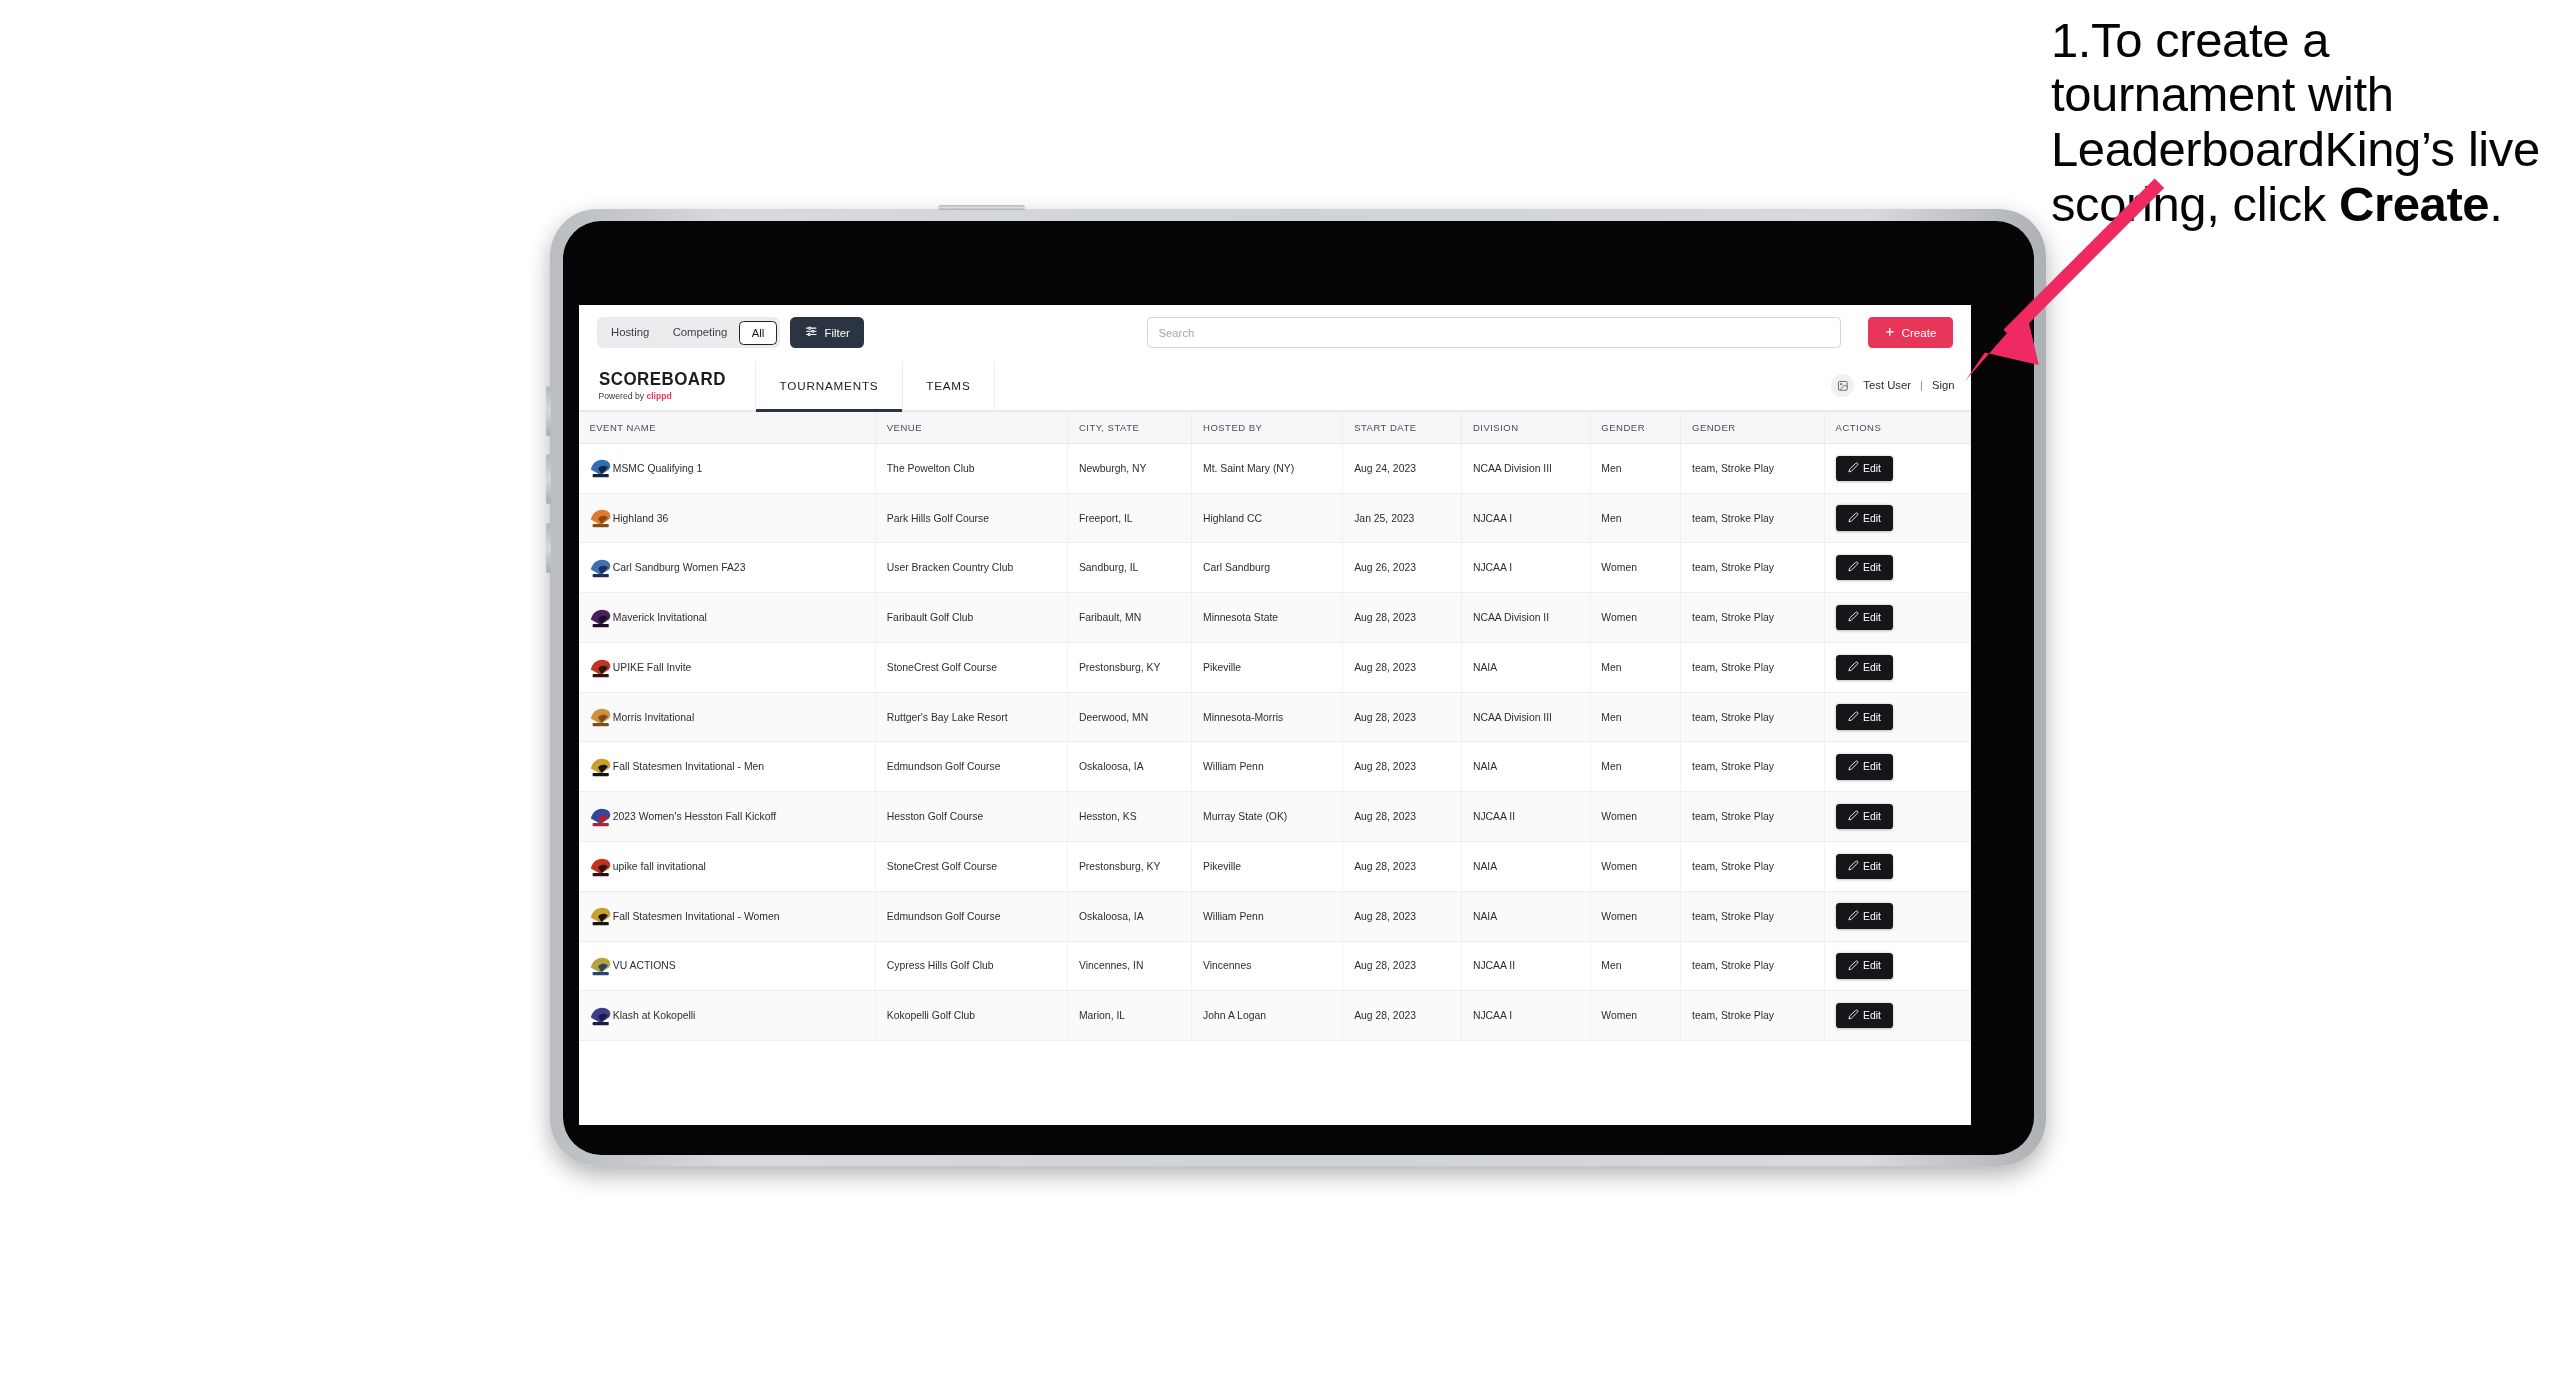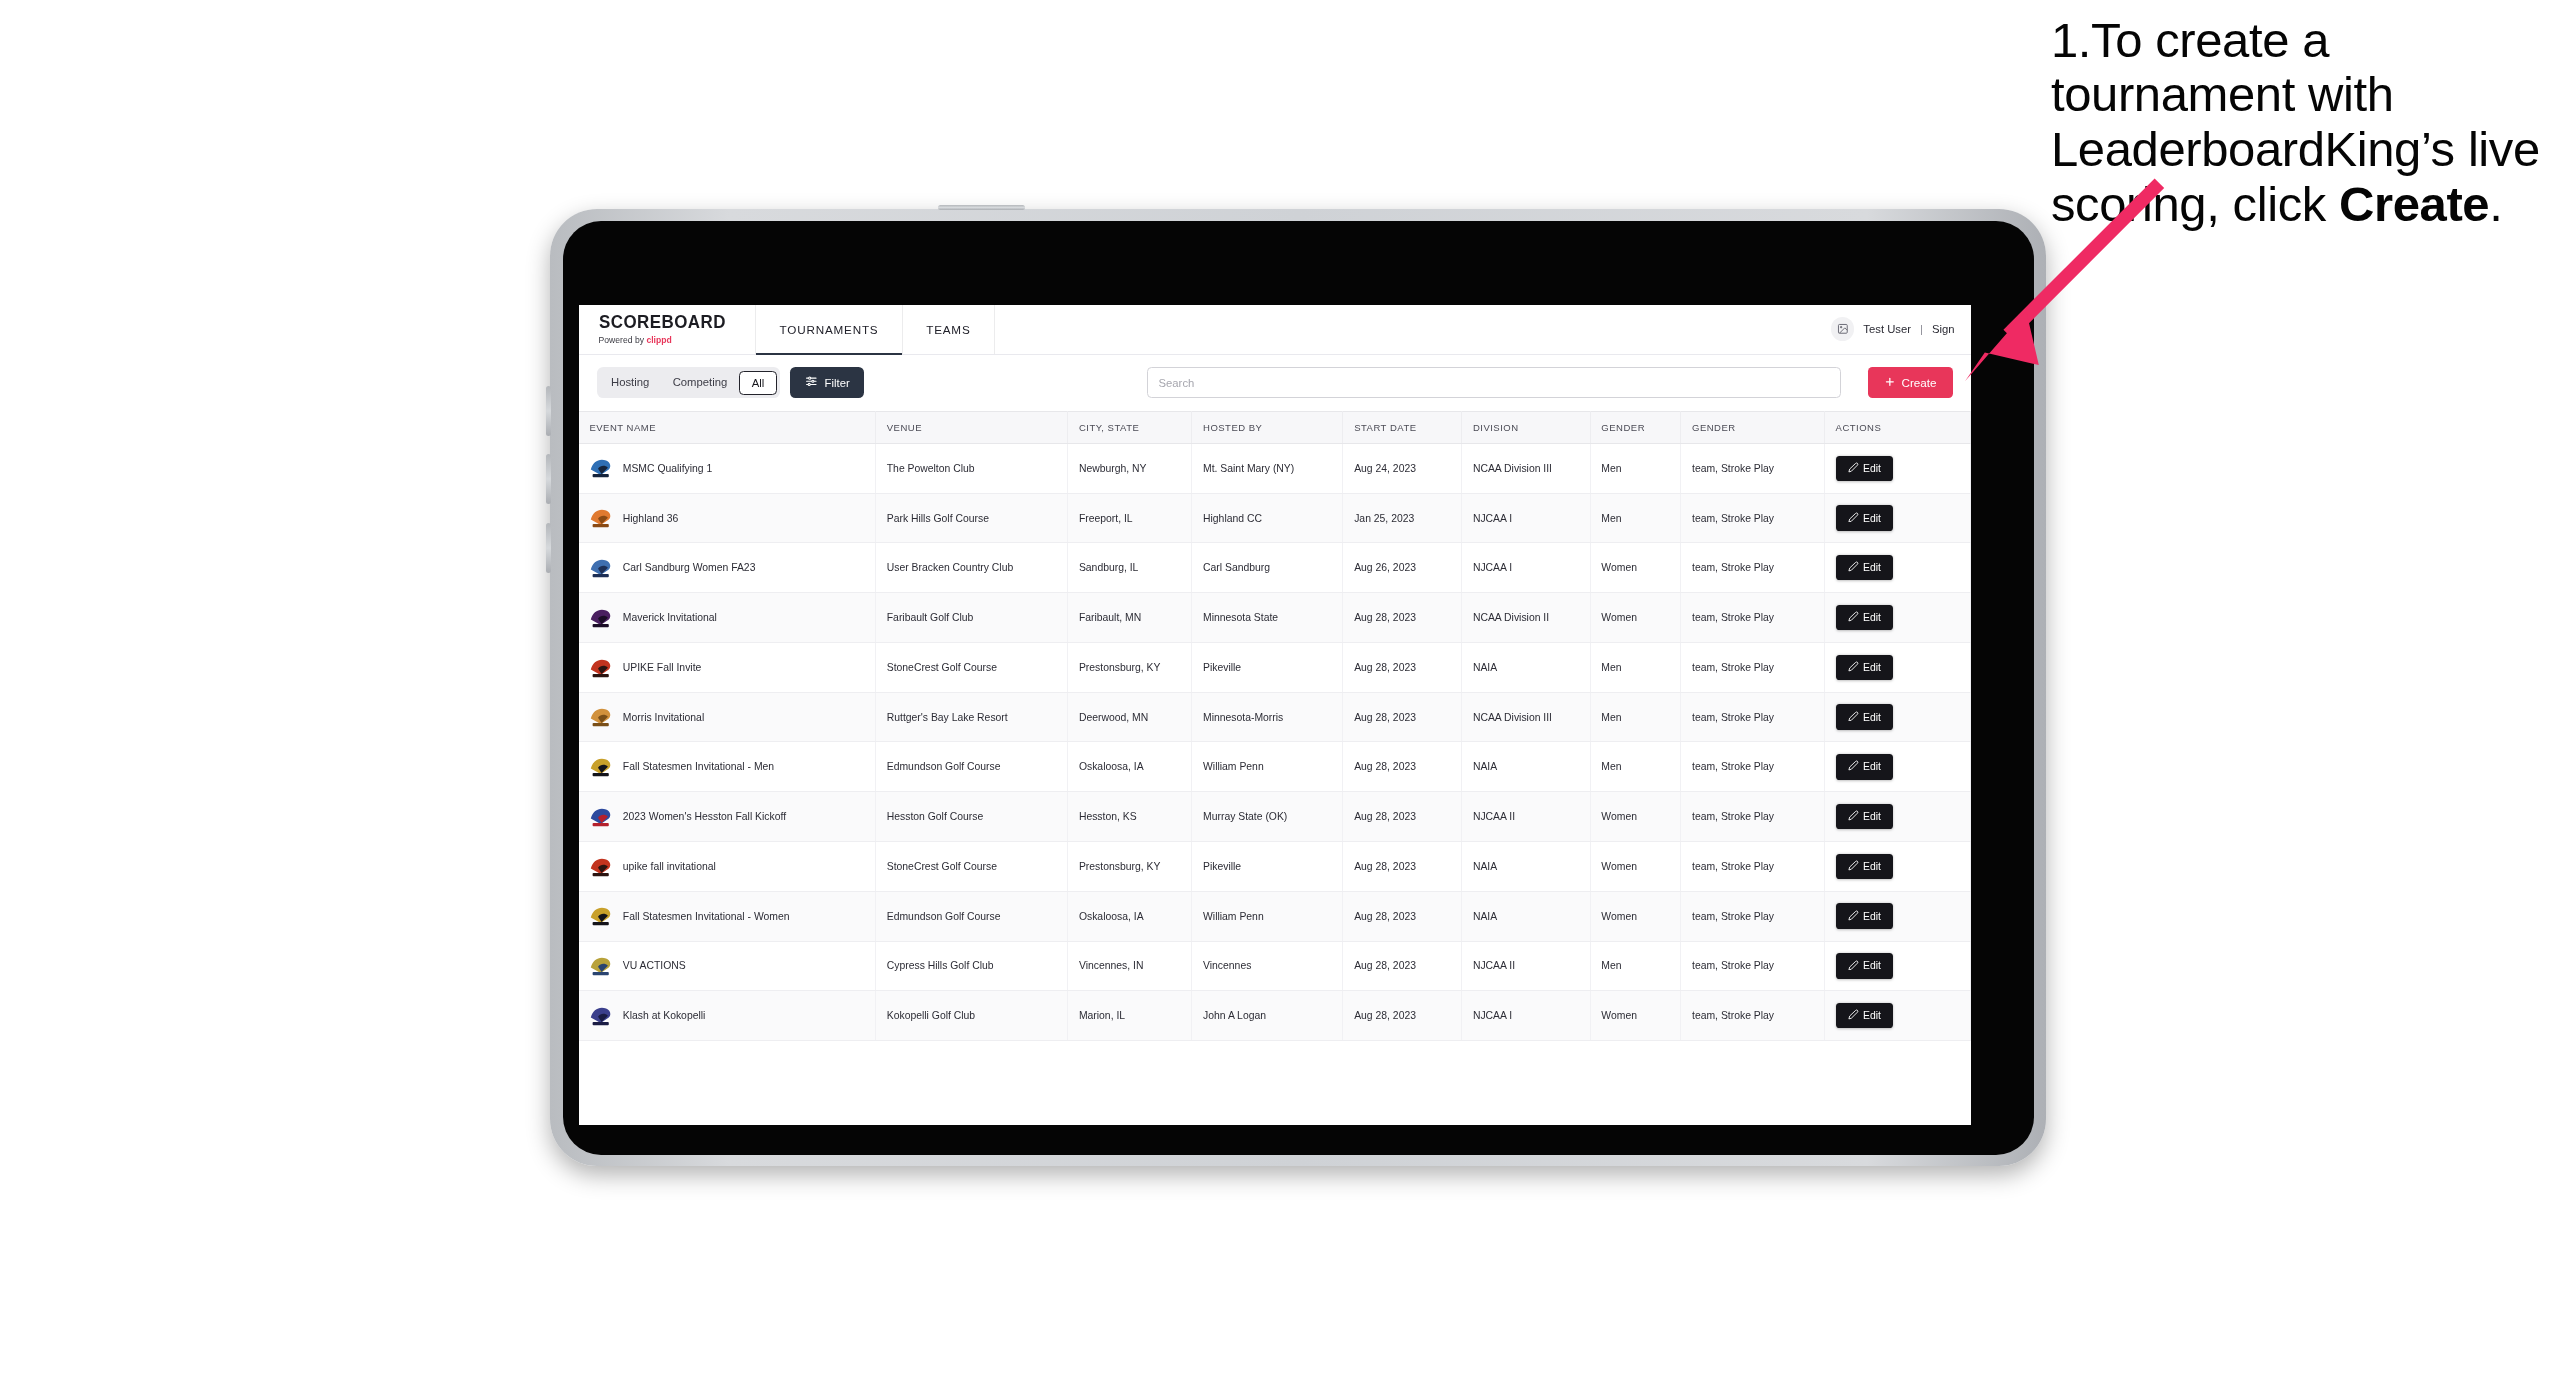--- a/index.html
+++ b/index.html
@@ -224,21 +224,21 @@
   .col-event   { width: 275px; }
   .col-venue   { width: 178px; }
   .col-city    { width: 115px; }
   .col-host    { width: 140px; }
   .col-date    { width: 110px; }
   .col-div     { width: 119px; }
   .col-gender  { width: 84px; }
   .col-scoring { width: 133px; }
   .col-actions { width: 135px; }
 
-  .event-cell { display: flex; align-items: center; gap: 10px; }
+  .event-cell { display: flex; align-items: center; }
   .team-logo {
     width: 23.4px; height: 21.6px;
     flex: 0 0 23.4px;
     border-radius: 2.7px;
     display: block;
   }
   .edit-button {
     display: inline-flex; align-items: center; gap: 4px;
     background: #15151a;
     color: #ffffff;
@@ -278,48 +278,20 @@
 <div id="tablet-device">
 
   <div class="device-button" id="volume-button-up"></div>
   <div class="device-button" id="volume-button-down"></div>
   <div class="device-button" id="volume-button-mute"></div>
   <div class="device-button" id="power-button"></div>
 
   <div id="tablet-screen">
 
     <div id="app-window">
-
-      <div id="app-topbar">
-
-        <div id="brand-block">
-          <div id="brand-title">SCOREBOARD</div>
-          <div id="brand-subline"><span>Powered by </span><b>clippd</b></div>
-        </div>
-
-        <div class="nav-tab active">
-          <span>TOURNAMENTS</span>
-        </div>
-        <div class="nav-tab">
-          <span>TEAMS</span>
-        </div>
-
-        <div id="topbar-right">
-          <div id="user-avatar">
-            <svg width="11.7" height="11.7" viewBox="0 0 24 24" fill="none" stroke="currentColor" stroke-width="2">
-              <rect x="3" y="3" width="18" height="18" rx="2"></rect>
-              <circle cx="8.5" cy="8.5" r="1.5" fill="currentColor"></circle>
-              <path d="M21 15l-5-5L5 21"></path>
-            </svg>
-          </div>
-          <span id="user-name">Test User</span>
-          <span id="divider-pipe">|</span>
-          <span id="signout-link">Sign</span>
-        </div>
-      </div>
 
       <div id="app-toolbar">
 
         <div id="segmented-control">
           <div class="segment">
             <span>Hosting</span>
           </div>
           <div class="segment">
             <span>Competing</span>
           </div>
@@ -346,20 +318,48 @@
 
         <button id="create-button">
           <span>
             <svg width="11.7" height="11.7" viewBox="0 0 24 24" fill="none" stroke="currentColor" stroke-width="2.6" stroke-linecap="round">
               <line x1="12" y1="5" x2="12" y2="19"></line>
                 <line x1="5" y1="12" x2="19" y2="12"></line>
             </svg>
           </span>
           <span>Create</span>
         </button>
+      </div>
+
+      <div id="app-topbar">
+
+        <div id="brand-block">
+          <div id="brand-title">SCOREBOARD</div>
+          <div id="brand-subline"><span>Powered by </span><b>clippd</b></div>
+        </div>
+
+        <div class="nav-tab active">
+          <span>TOURNAMENTS</span>
+        </div>
+        <div class="nav-tab">
+          <span>TEAMS</span>
+        </div>
+
+        <div id="topbar-right">
+          <div id="user-avatar">
+            <svg width="11.7" height="11.7" viewBox="0 0 24 24" fill="none" stroke="currentColor" stroke-width="2">
+              <rect x="3" y="3" width="18" height="18" rx="2"></rect>
+              <circle cx="8.5" cy="8.5" r="1.5" fill="currentColor"></circle>
+              <path d="M21 15l-5-5L5 21"></path>
+            </svg>
+          </div>
+          <span id="user-name">Test User</span>
+          <span id="divider-pipe">|</span>
+          <span id="signout-link">Sign</span>
+        </div>
       </div>
 
       <table id="tournaments-table">
         <colgroup>
           <col class="col-event">
             <col class="col-venue">
             <col class="col-city">
             <col class="col-host">
           <col class="col-date">
             <col class="col-div">

